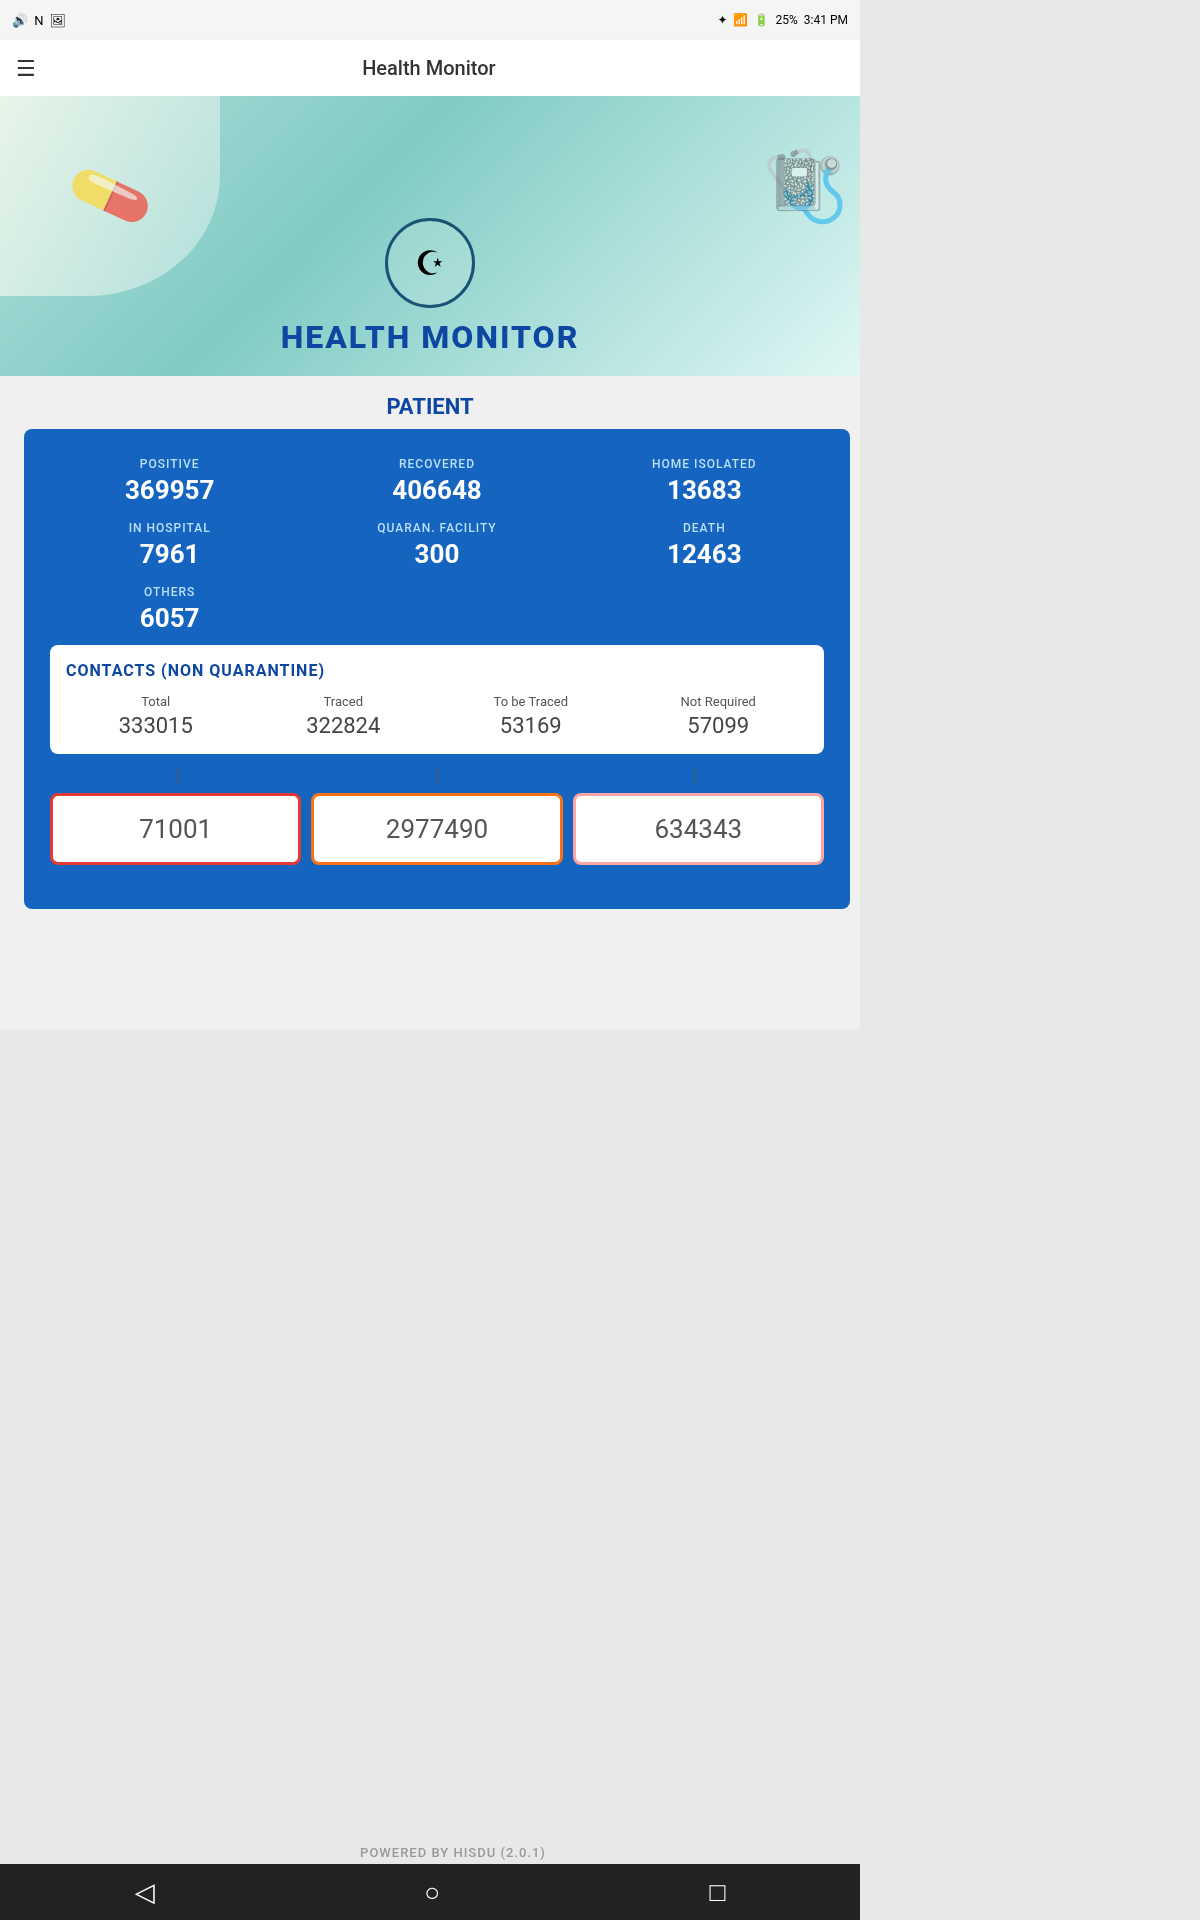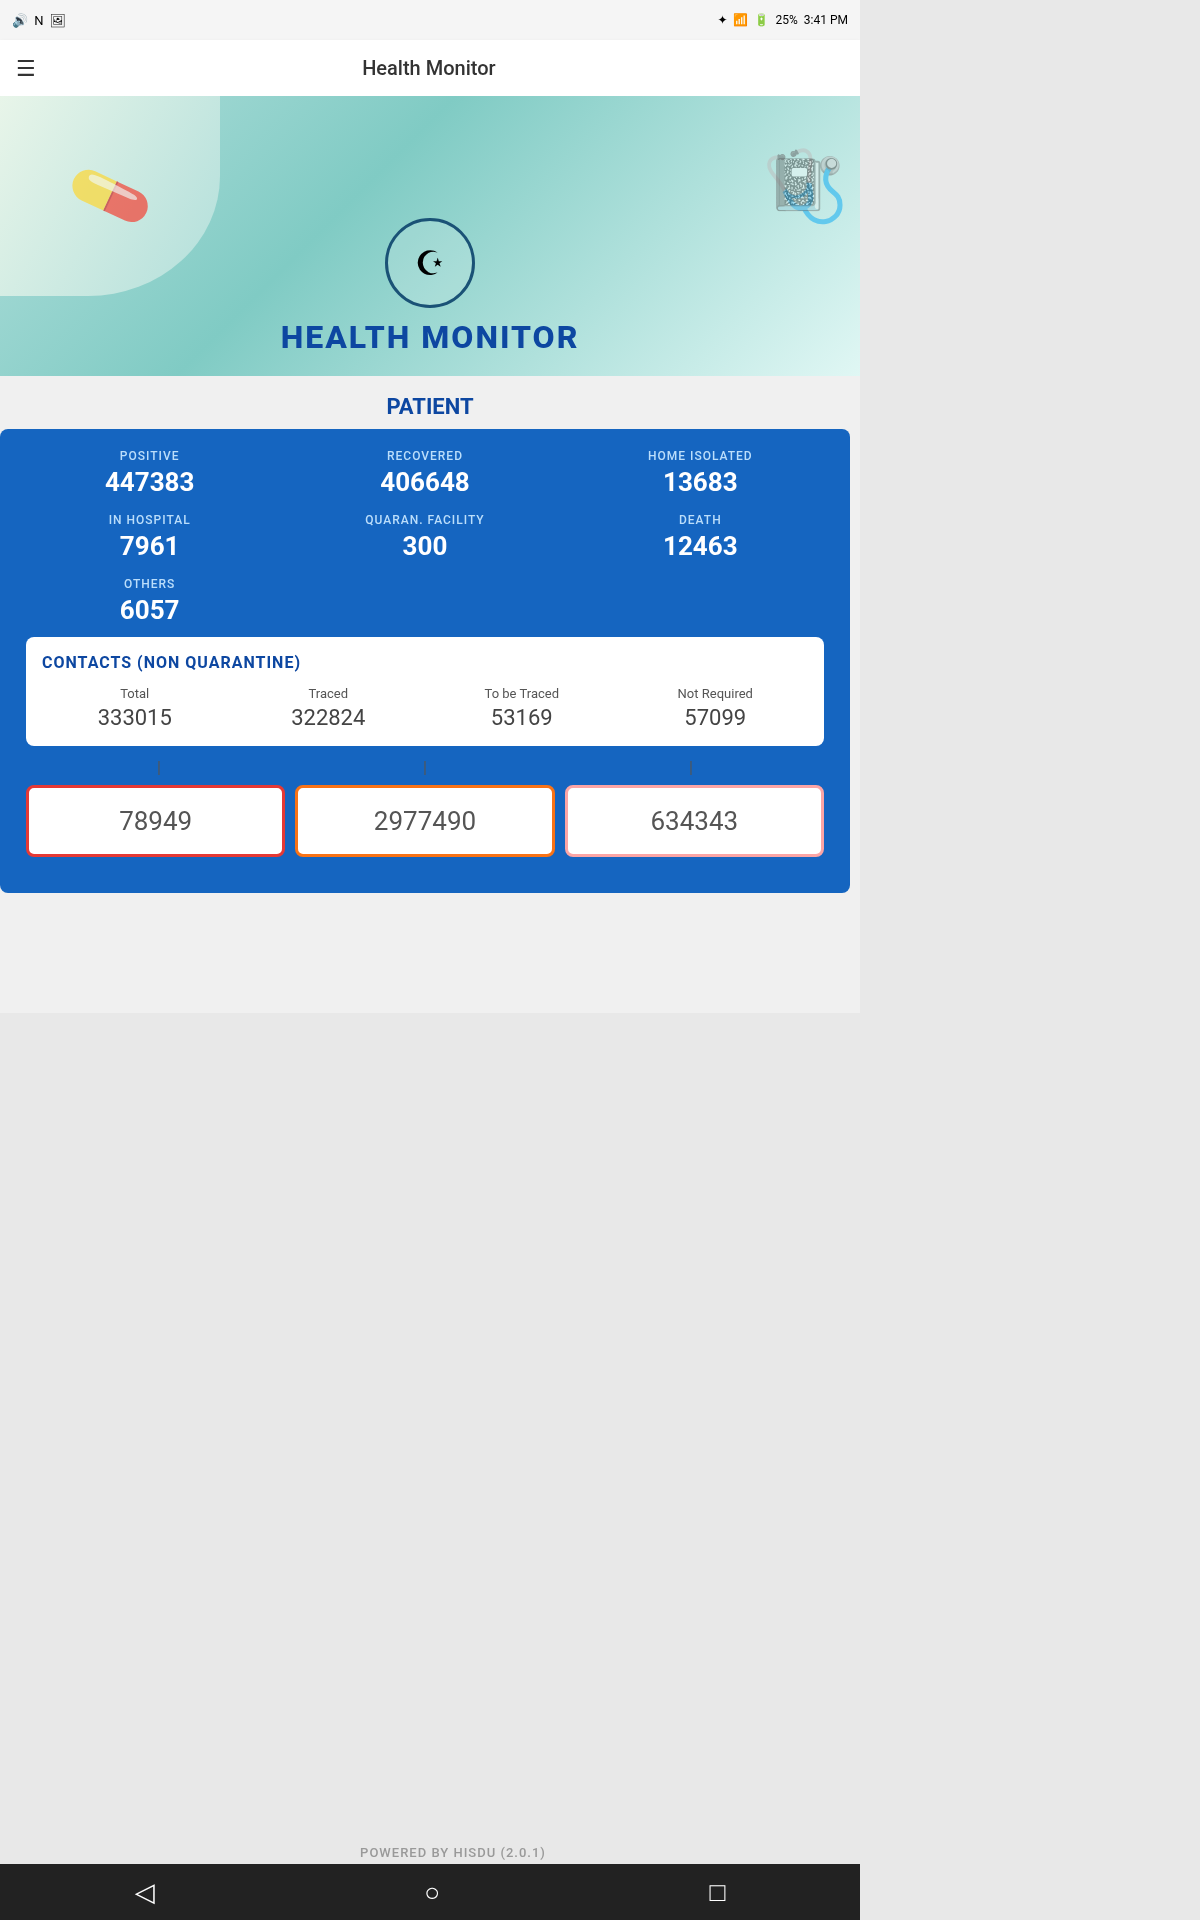--- a/index.html
+++ b/index.html
@@ -123,23 +123,23 @@
       font-size: 22px;
       font-weight: 700;
       color: #0d47a1;
       padding: 18px 0 10px;
       background: #f0f0f0;
     }
 
     
     .stats-card {
       background: #1565c0;
-      margin: 0 10px 0 0;
+      margin: 0 10px 0 24px;
       border-radius: 8px;
-      padding: 20px 16px;
+      padding: 28px 16px;
       color: white;
     }
     .stats-grid {
       display: grid;
       grid-template-columns: 1fr 1fr 1fr;
       gap: 16px 8px;
     }
     .stat-item { text-align: center; }
     .stat-label {
       font-size: 12px;
@@ -289,21 +289,21 @@
 
 <div class="main-content">
 
   <div class="patient-label">PATIENT</div>
 
   <div class="stats-card">
     <div class="stats-grid">
 
       <div class="stat-item">
         <div class="stat-label">POSITIVE</div>
-        <div class="stat-value">447383</div>
+        <div class="stat-value">369957</div>
       </div>
 
       <div class="stat-item">
         <div class="stat-label">RECOVERED</div>
         <div class="stat-value">406648</div>
       </div>
 
       <div class="stat-item">
         <div class="stat-label">HOME ISOLATED</div>
         <div class="stat-value">13683</div>
@@ -358,21 +358,21 @@
       </div>
     </div>
 
     <div class="tick-row2">
       <div class="tick">|</div>
       <div class="tick">|</div>
       <div class="tick">|</div>
     </div>
 
     <div class="bottom-boxes">
-      <div class="box-item box-red">78949</div>
+      <div class="box-item box-red">71001</div>
       <div class="box-item box-green">2977490</div>
       <div class="box-item box-orange">634343</div>
     </div>
 
   </div>
 
 </div>
 
 <div class="footer">
   <span>POWERED BY HISDU (2.0.1)</span>

